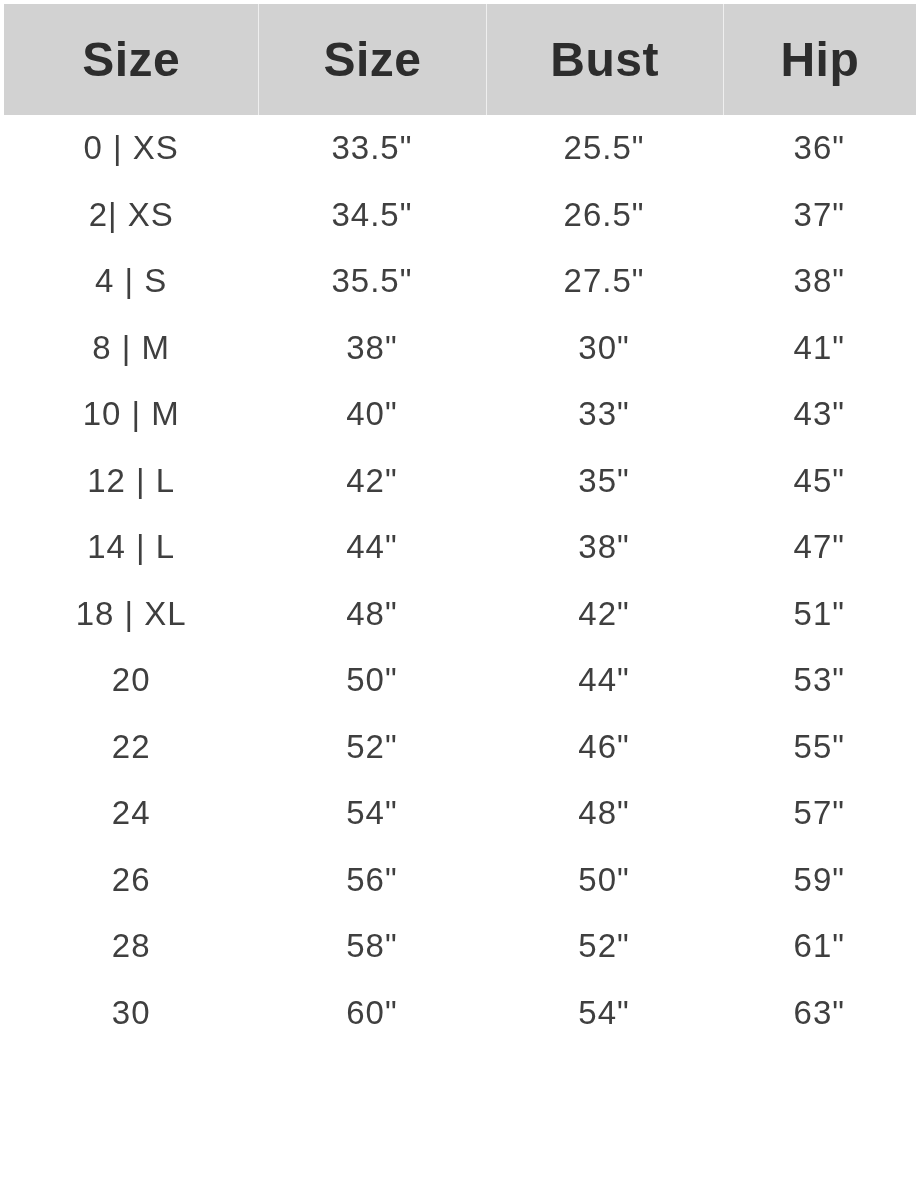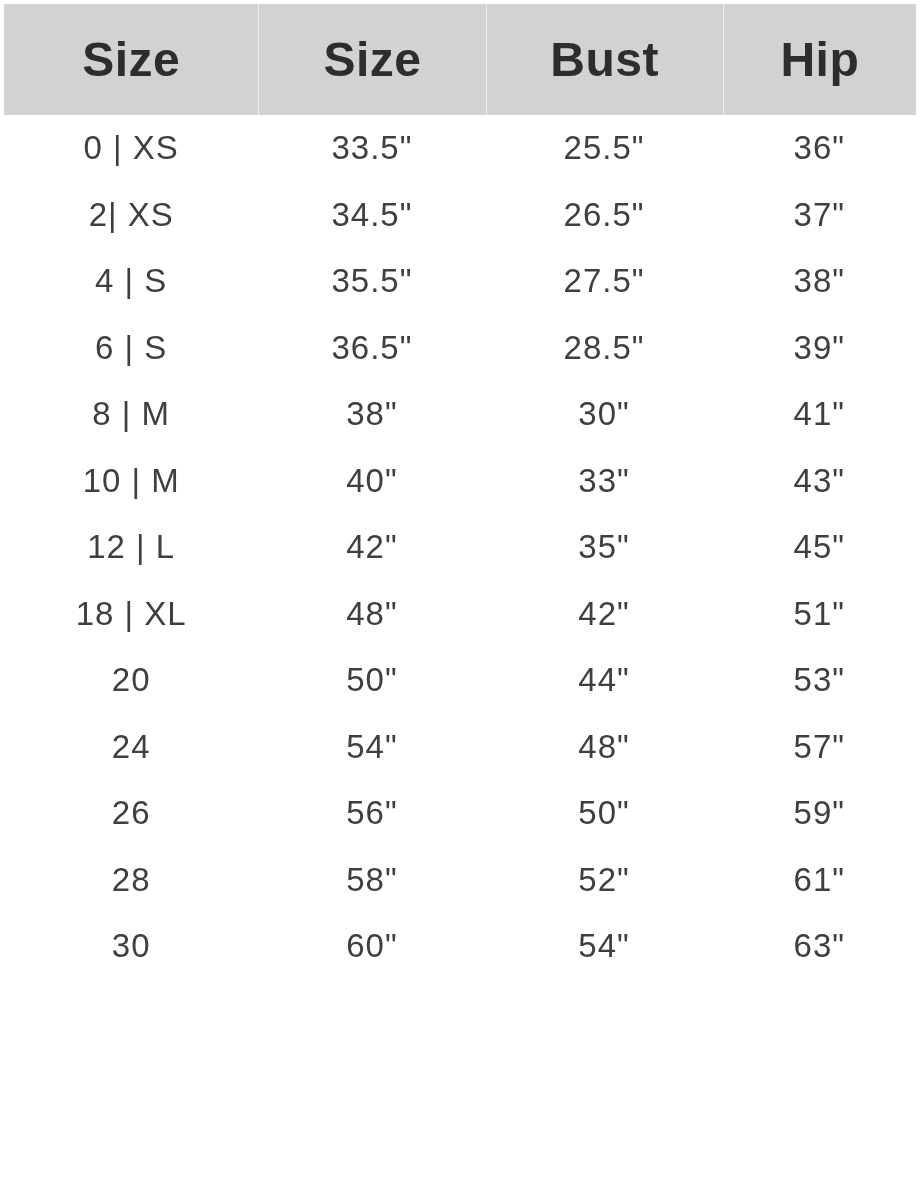--- a/index.html
+++ b/index.html
@@ -89,54 +89,60 @@
           <td>26.5"</td>
           <td>37"</td>
         </tr>
         <tr>
           <td>4 | S</td>
           <td>35.5"</td>
           <td>27.5"</td>
           <td>38"</td>
         </tr>
         <tr>
-          <td>6 | S</td>
-          <td>36.5"</td>
-          <td>28.5"</td>
-          <td>39"</td>
-        </tr>
-        <tr>
           <td>8 | M</td>
           <td>38"</td>
           <td>30"</td>
           <td>41"</td>
         </tr>
         <tr>
           <td>10 | M</td>
           <td>40"</td>
           <td>33"</td>
           <td>43"</td>
         </tr>
         <tr>
           <td>12 | L</td>
           <td>42"</td>
           <td>35"</td>
           <td>45"</td>
         </tr>
         <tr>
+          <td>14 | L</td>
+          <td>44"</td>
+          <td>38"</td>
+          <td>47"</td>
+        </tr>
+        <tr>
           <td>18 | XL</td>
           <td>48"</td>
           <td>42"</td>
           <td>51"</td>
         </tr>
         <tr>
           <td>20</td>
           <td>50"</td>
           <td>44"</td>
           <td>53"</td>
+        </tr>
+        <tr>
+          <td>22</td>
+          <td>52"</td>
+          <td>46"</td>
+          <td>55"</td>
         </tr>
         <tr>
           <td>24</td>
           <td>54"</td>
           <td>48"</td>
           <td>57"</td>
         </tr>
         <tr>
           <td>26</td>
           <td>56"</td>

